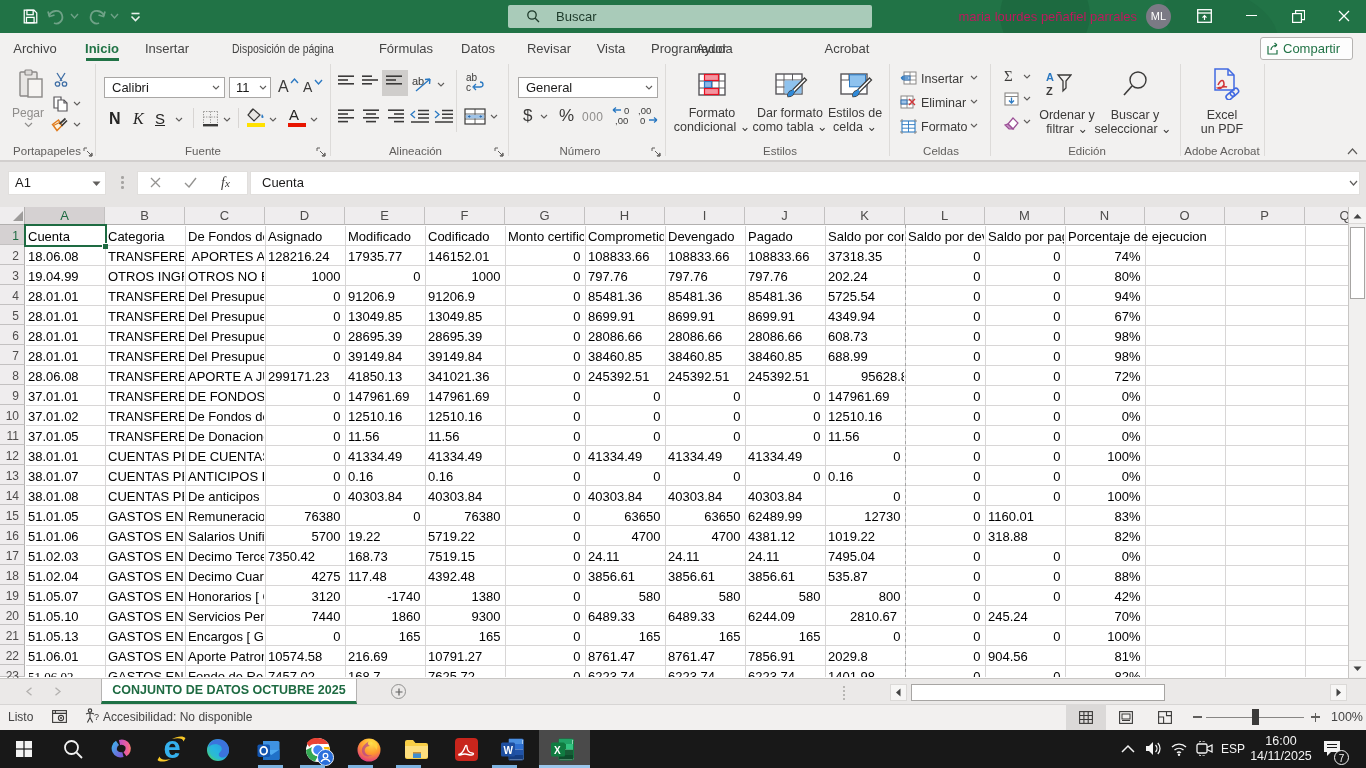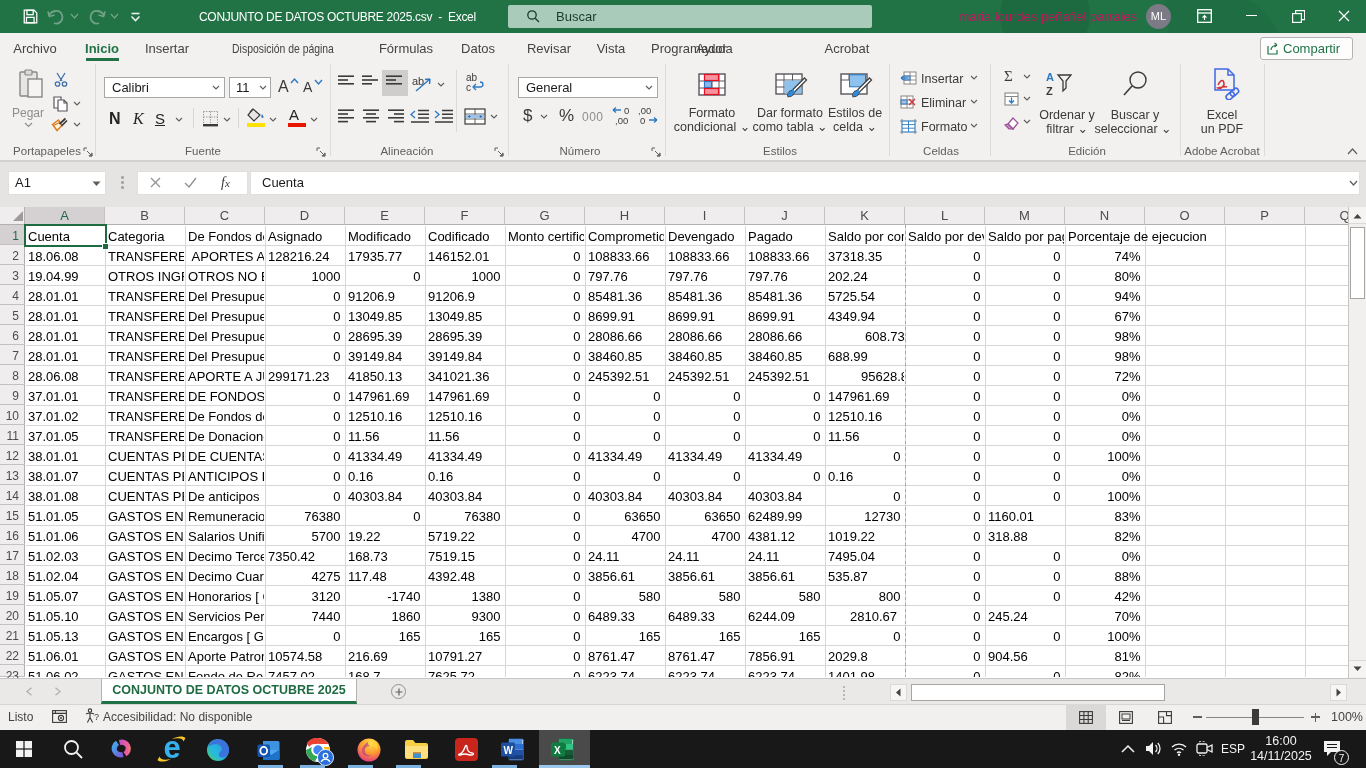--- a/index.html
+++ b/index.html
@@ -38,21 +38,20 @@
       <path d="M17 8 C15 2,6 1,4 7 C2 13,8 17,12 15" fill="none" stroke="#6fa287" stroke-width="1.8"></path>
       <path d="M18 3.5 l-1.5 5 -5-1.5" fill="none" stroke="#6fa287" stroke-width="1.8"></path>
     </svg>
 <svg class="ab" style="left:110px;top:13px;" width="9" height="7" viewBox="0 0 9 7">
       <path d="M1 1 l3.5 4 L8 1" fill="none" stroke="#6fa287" stroke-width="1.4"></path>
     </svg>
 <svg class="ab" style="left:130px;top:12px;" width="11" height="10" viewBox="0 0 11 10">
       <path d="M1.5 1.5 h8" stroke="#e8f1ec" stroke-width="1.6"></path>
       <path d="M1.5 4.5 l4 4 4-4" fill="none" stroke="#e8f1ec" stroke-width="1.6"></path>
     </svg>
-<div class="ab" style="left:199px;top:8px;width:400px;height:18px;line-height:18px;font-size:12px;letter-spacing:-0.3px;color:#fff;white-space:nowrap;">CONJUNTO DE DATOS OCTUBRE 2025.csv&nbsp; -&nbsp; Excel</div>
 <div class="ab" style="left:508px;top:5px;width:364px;height:23px;background:#a9cbb9;border-radius:2px;"></div>
 <svg class="ab" style="left:526px;top:9px;" width="15" height="15" viewBox="0 0 15 15">
       <circle cx="6" cy="6" r="4.2" fill="none" stroke="#1d3a2a" stroke-width="1.3"></circle>
       <path d="M9.2 9.2 L13 13" stroke="#1d3a2a" stroke-width="1.3"></path>
     </svg>
 <div class="ab" style="left:556px;top:8px;height:17px;line-height:17px;font-size:13px;color:#1d3a2a;">Buscar</div>
 <div class="ab" style="left:937px;top:8px;width:200px;height:17px;line-height:17px;font-size:13px;color:#be185d;text-align:right;">maria lourdes peñafiel parrales</div>
 <div class="ab" style="left:1146px;top:4px;width:25px;height:25px;border-radius:50%;background:#7b7a85;color:#fff;font-size:11px;text-align:center;line-height:25px;">ML</div>
 <svg class="ab" style="left:1197px;top:9px;" width="15" height="14" viewBox="0 0 15 14">
       <rect x="0.7" y="0.7" width="13.6" height="12.6" fill="none" stroke="#fff" stroke-width="1.3"></rect>
@@ -90,21 +89,21 @@
 <div class="vsep" style="left:95px;"></div>
 <div class="vsep" style="left:330px;"></div>
 <div class="vsep" style="left:508px;"></div>
 <div class="vsep" style="left:665px;"></div>
 <div class="vsep" style="left:889px;"></div>
 <div class="vsep" style="left:990px;"></div>
 <div class="vsep" style="left:1180px;"></div>
 <div class="vsep" style="left:1264px;"></div>
 <div class="glabel" style="left:7px;width:80px;">Portapapeles</div>
 <div class="glabel" style="left:173px;width:60px;">Fuente</div>
-<div class="glabel" style="left:372px;width:70px;">Alineación</div>
+<div class="glabel" style="left:372px;width:70px;text-align:right;">Alineación</div>
 <div class="glabel" style="left:550px;width:60px;">Número</div>
 <div class="glabel" style="left:755px;width:50px;">Estilos</div>
 <div class="glabel" style="left:916px;width:50px;">Celdas</div>
 <div class="glabel" style="left:1057px;width:60px;">Edición</div>
 <div class="glabel" style="left:1177px;width:90px;">Adobe Acrobat</div>
 <svg class="ab" style="left:83px;top:147px;" width="10" height="10" viewBox="0 0 10 10">
       <path d="M1 1 v3 M1 1 h3 M9 9 v-3 M9 9 h-3 M4 4 l5 5 M9 9 l-3.2-0.4 M9 9 l-0.4-3.2" stroke="#605e5c" stroke-width="1" fill="none"></path>
     </svg>
 <svg class="ab" style="left:316px;top:147px;" width="10" height="10" viewBox="0 0 10 10">
       <path d="M1 1 v3 M1 1 h3 M9 9 v-3 M9 9 h-3 M4 4 l5 5 M9 9 l-3.2-0.4 M9 9 l-0.4-3.2" stroke="#605e5c" stroke-width="1" fill="none"></path>
@@ -518,21 +517,21 @@
 <div class="c cl" style="left:25px;top:325px;width:79px;height:19px;">28.01.01</div>
 <div class="c cl" style="left:105px;top:325px;width:79px;height:19px;">TRANSFERENCIAS Y DONACIONES</div>
 <div class="c cl" style="left:185px;top:325px;width:79px;height:19px;">Del Presupuesto General</div>
 <div class="c cr" style="left:265px;top:325px;width:79px;height:19px;">0</div>
 <div class="c cl" style="left:345px;top:325px;width:79px;height:19px;">28695.39</div>
 <div class="c cl" style="left:425px;top:325px;width:79px;height:19px;">28695.39</div>
 <div class="c cr" style="left:505px;top:325px;width:79px;height:19px;">0</div>
 <div class="c cl" style="left:585px;top:325px;width:79px;height:19px;">28086.66</div>
 <div class="c cl" style="left:665px;top:325px;width:79px;height:19px;">28086.66</div>
 <div class="c cl" style="left:745px;top:325px;width:79px;height:19px;">28086.66</div>
-<div class="c cl" style="left:825px;top:325px;width:79px;height:19px;margin-left:37px;">608.73</div>
+<div class="c cl" style="left:825px;top:325px;width:79px;height:19px;">608.73</div>
 <div class="c cr" style="left:905px;top:325px;width:79px;height:19px;">0</div>
 <div class="c cr" style="left:985px;top:325px;width:79px;height:19px;">0</div>
 <div class="c cr" style="left:1065px;top:325px;width:79px;height:19px;">98%</div>
 <div class="c cl" style="left:25px;top:345px;width:79px;height:19px;">28.01.01</div>
 <div class="c cl" style="left:105px;top:345px;width:79px;height:19px;">TRANSFERENCIAS Y DONACIONES</div>
 <div class="c cl" style="left:185px;top:345px;width:79px;height:19px;">Del Presupuesto General</div>
 <div class="c cr" style="left:265px;top:345px;width:79px;height:19px;">0</div>
 <div class="c cl" style="left:345px;top:345px;width:79px;height:19px;">39149.84</div>
 <div class="c cl" style="left:425px;top:345px;width:79px;height:19px;">39149.84</div>
 <div class="c cr" style="left:505px;top:345px;width:79px;height:19px;">0</div>
@@ -746,21 +745,21 @@
 <div class="c cl" style="left:345px;top:645px;width:79px;height:19px;">216.69</div>
 <div class="c cl" style="left:425px;top:645px;width:79px;height:19px;">10791.27</div>
 <div class="c cr" style="left:505px;top:645px;width:79px;height:19px;">0</div>
 <div class="c cl" style="left:585px;top:645px;width:79px;height:19px;">8761.47</div>
 <div class="c cl" style="left:665px;top:645px;width:79px;height:19px;">8761.47</div>
 <div class="c cl" style="left:745px;top:645px;width:79px;height:19px;">7856.91</div>
 <div class="c cl" style="left:825px;top:645px;width:79px;height:19px;">2029.8</div>
 <div class="c cr" style="left:905px;top:645px;width:79px;height:19px;">0</div>
 <div class="c cl" style="left:985px;top:645px;width:79px;height:19px;">904.56</div>
 <div class="c cr" style="left:1065px;top:645px;width:79px;height:19px;">81%</div>
-<div class="c cl" style="left:25px;top:665px;width:79px;height:12px;">51.06.02</div>
+<div class="c cl" style="left:25px;top:665px;width:79px;height:12px;font-family:Liberation Serif, serif;">51.06.02</div>
 <div class="c cl" style="left:105px;top:665px;width:79px;height:12px;">GASTOS EN PERSONAL</div>
 <div class="c cl" style="left:185px;top:665px;width:79px;height:12px;">Fondo de Reserva</div>
 <div class="c cl" style="left:265px;top:665px;width:74px;height:12px;">7457.02</div>
 <div class="c cl" style="left:345px;top:665px;width:79px;height:12px;">168.7</div>
 <div class="c cl" style="left:425px;top:665px;width:79px;height:12px;">7625.72</div>
 <div class="c cr" style="left:505px;top:665px;width:79px;height:12px;">0</div>
 <div class="c cl" style="left:585px;top:665px;width:79px;height:12px;">6223.74</div>
 <div class="c cl" style="left:665px;top:665px;width:79px;height:12px;">6223.74</div>
 <div class="c cl" style="left:745px;top:665px;width:79px;height:12px;">6223.74</div>
 <div class="c cl" style="left:825px;top:665px;width:79px;height:12px;">1401.98</div>

